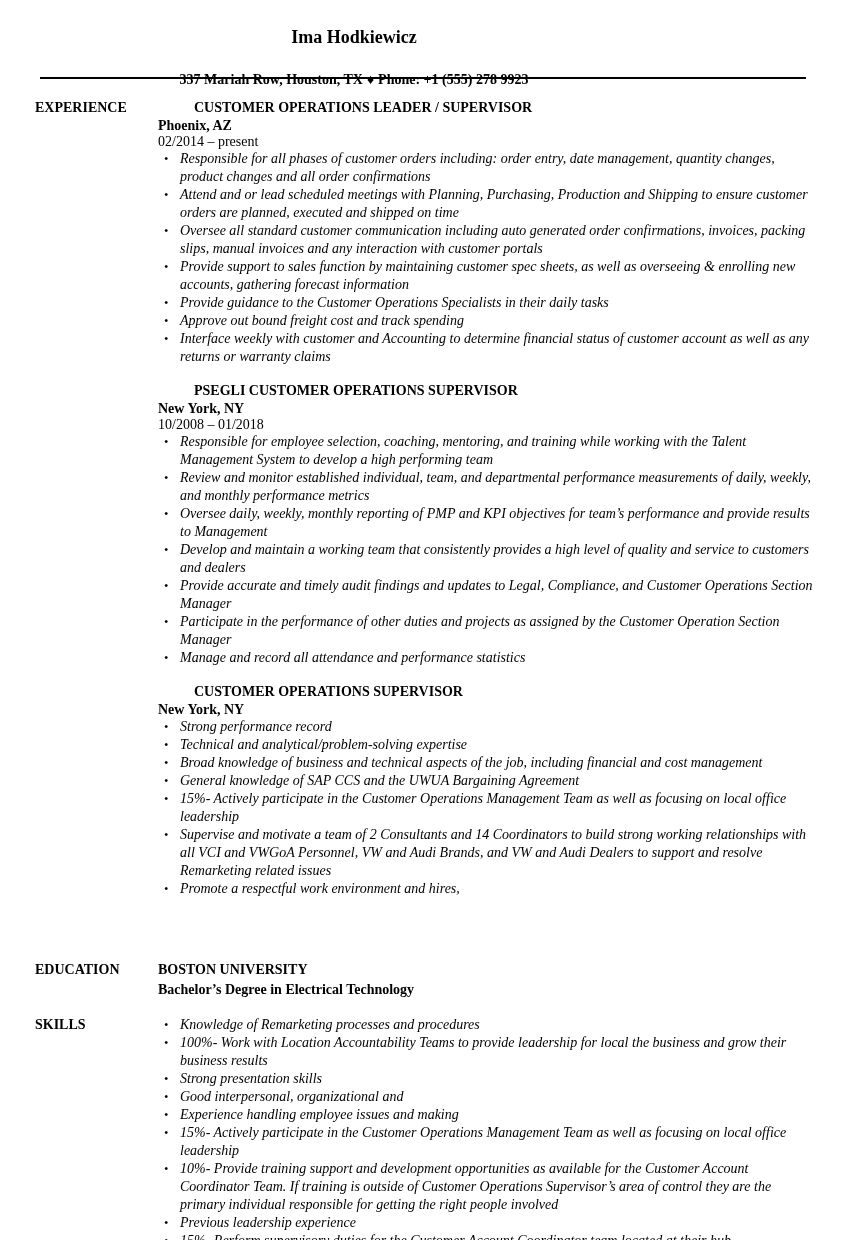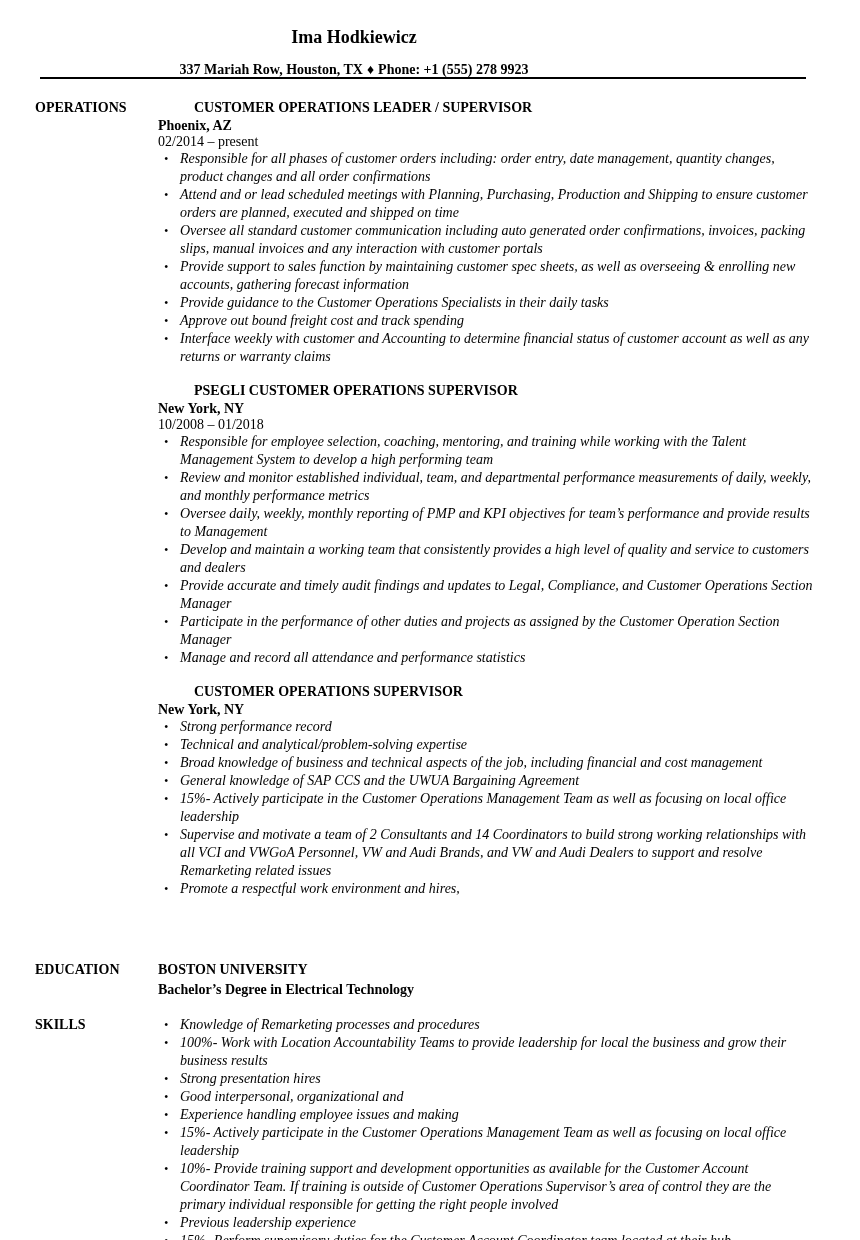--- a/index.html
+++ b/index.html
@@ -3,21 +3,21 @@
 <meta charset="utf-8">
 <style>
   html, body { margin: 0; padding: 0; background: #ffffff; }
   body {
     width: 860px; height: 1240px; overflow: hidden; position: relative;
     font-family: "Liberation Serif", "DejaVu Serif", serif;
     color: #000; font-size: 14px; line-height: 18px;
   }
   .header { position: absolute; left: 0; top: 25px; width: 708px; text-align: center; }
   .name { font-weight: bold; font-size: 18px; line-height: 24px; height: 24px; }
-  .contact { font-weight: bold; font-size: 14px; line-height: 18px; margin-top: 12px; }
+  .contact { font-weight: bold; font-size: 14px; line-height: 18px; margin-top: 22px; }
   .contact .sep { margin: 0 4px; }
   .rule { position: absolute; left: 40px; top: 77px; width: 766px; height: 2px; background: #000; }
 
   .section { position: absolute; left: 0; width: 860px; }
   .section-label {
     position: absolute; left: 35px; top: 0; font-weight: bold; font-size: 14px; line-height: 18px;
   }
   .section-body { position: absolute; left: 158px; top: 0; width: 660px; }
 
   .job { margin-bottom: 16px; }
@@ -40,21 +40,21 @@
 
 <div class="header">
   <div class="name">Ima Hodkiewicz</div>
   <div class="contact">
     <span>337 Mariah Row, Houston, TX</span><span class="sep">♦</span><span>Phone: +1 (555) 278 9923</span>
   </div>
 </div>
 <div class="rule"></div>
 
 <div class="section" style="top:99px;">
-  <div class="section-label">OPERATIONS</div>
+  <div class="section-label">EXPERIENCE</div>
   <div class="section-body" id="experience-body">
     <div class="job">
       <div class="job-title">CUSTOMER OPERATIONS LEADER / SUPERVISOR</div>
       <div class="job-loc">Phoenix, AZ</div>
       <div class="job-dates">02/2014 – present</div>
       <ul class="bullets">
           <li>Responsible for all phases of customer orders including: order entry, date management, quantity changes, product changes and all order confirmations</li>
           <li>Attend and or lead scheduled meetings with Planning, Purchasing, Production and Shipping to ensure customer orders are planned, executed and shipped on time</li>
           <li>Oversee all standard customer communication including auto generated order confirmations, invoices, packing slips, manual invoices and any interaction with customer portals</li>
           <li>Provide support to sales function by maintaining customer spec sheets, as well as overseeing &amp; enrolling new accounts, gathering forecast information</li>
@@ -100,21 +100,21 @@
     <div class="edu-degree">Bachelor’s Degree in Electrical Technology</div>
   </div>
 </div>
 
 <div class="section" style="top:1016px;">
   <div class="section-label">SKILLS</div>
   <div class="section-body">
     <ul class="bullets">
         <li>Knowledge of Remarketing processes and procedures</li>
         <li>100%- Work with Location Accountability Teams to provide leadership for local the business and grow their business results</li>
-        <li>Strong presentation hires</li>
+        <li>Strong presentation skills</li>
         <li>Good interpersonal, organizational and</li>
         <li>Experience handling employee issues and making</li>
         <li>15%- Actively participate in the Customer Operations Management Team as well as focusing on local office leadership</li>
         <li>10%- Provide training support and development opportunities as available for the Customer Account Coordinator Team. If training is outside of Customer Operations Supervisor’s area of control they are the primary individual responsible for getting the right people involved</li>
         <li>Previous leadership experience</li>
         <li>15%- Perform supervisory duties for the Customer Account Coordinator team located at their hub</li>
       </ul>
   </div>
 </div>
 

